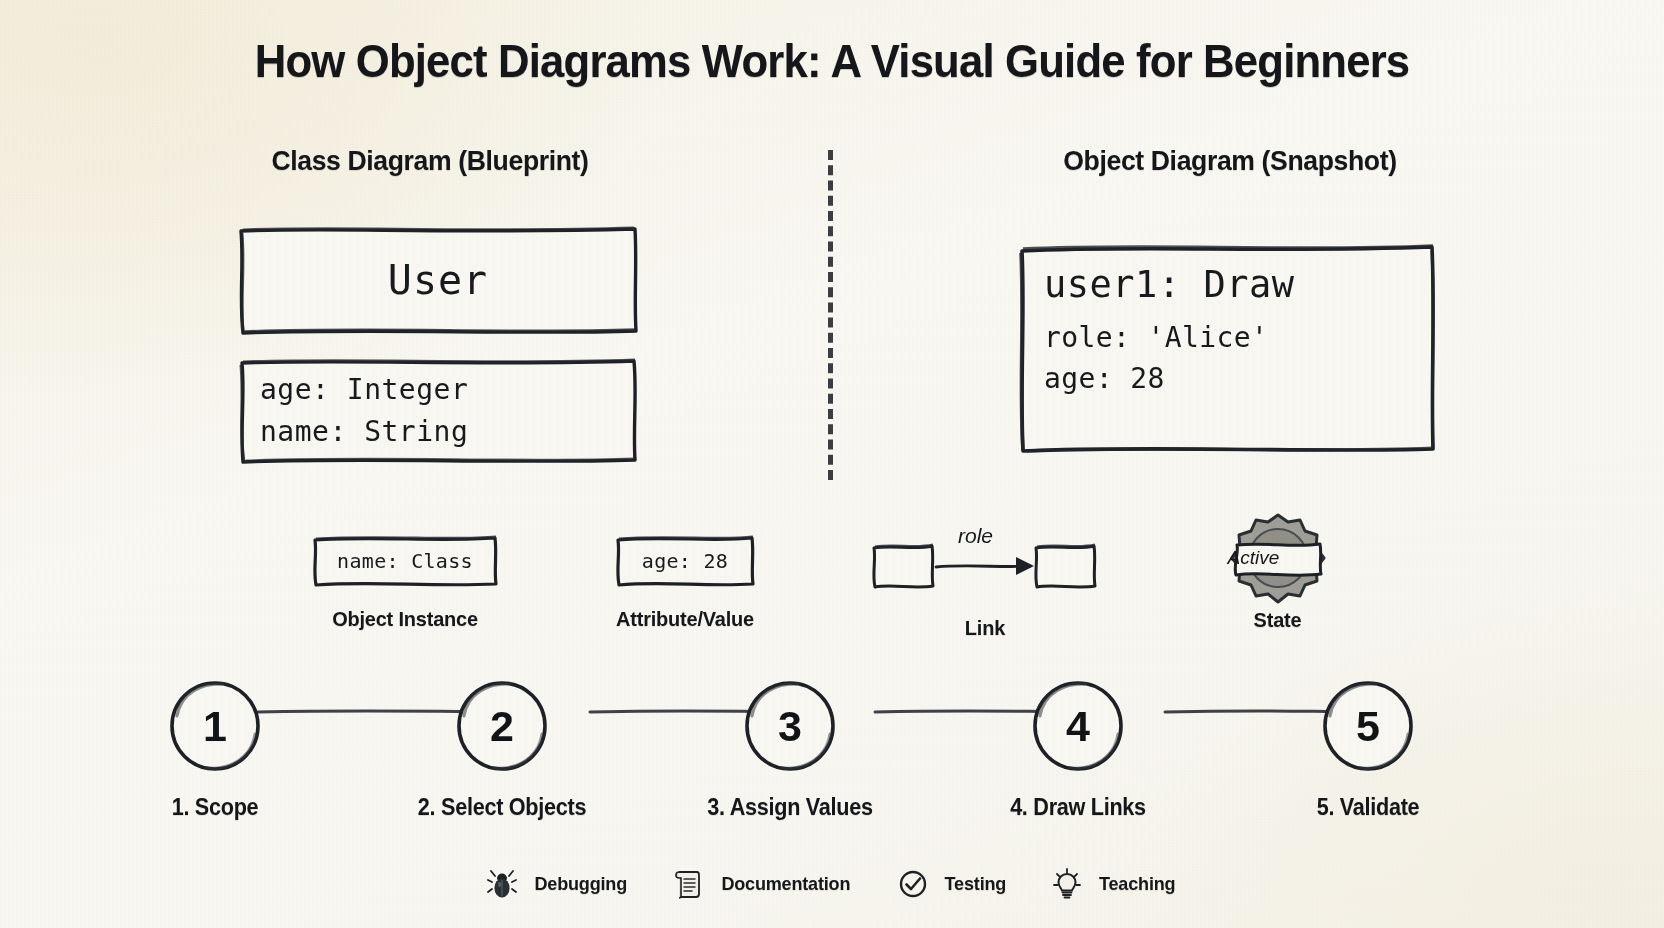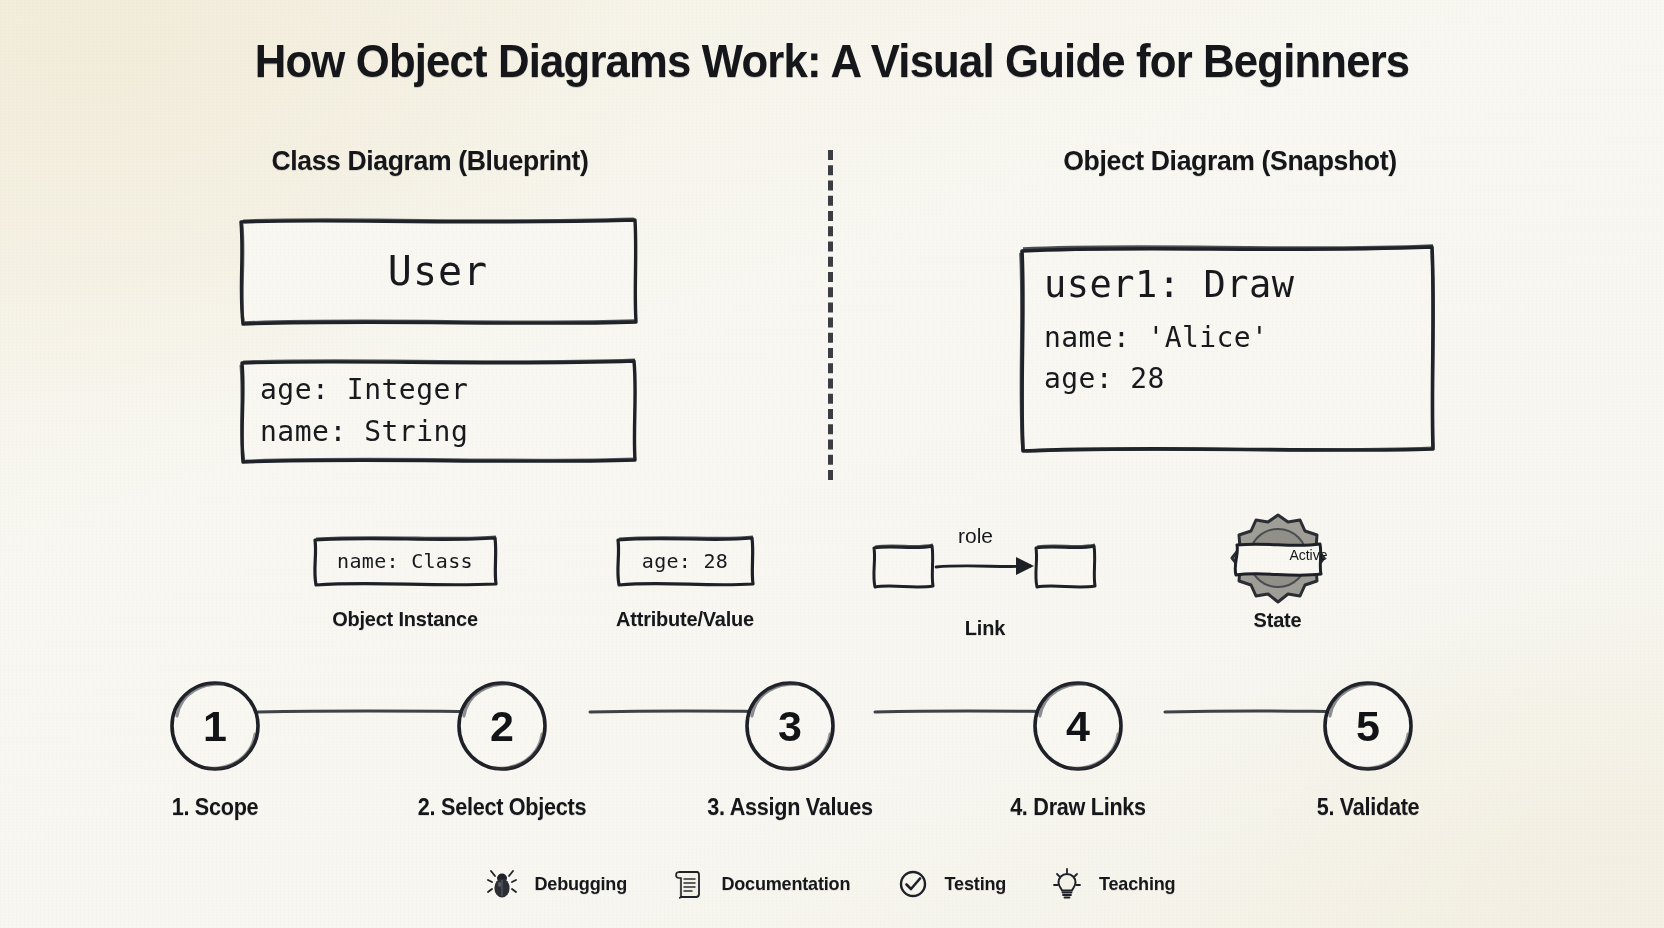--- a/index.html
+++ b/index.html
@@ -84,21 +84,21 @@
     display: flex;
     flex-direction: column;
     justify-content: center;
   }
 
   .mono {
     font-family: "DejaVu Sans Mono", "Liberation Mono", monospace;
     color: #17191d;
   }
 
-  #box-class-name { left: 238px; top: 216px; width: 400px; height: 110px; }
+  #box-class-name { left: 238px; top: 225px; width: 400px; height: 110px; }
   #box-class-name .title-txt {
     text-align: center;
     font-size: 40px;
     letter-spacing: 1px;
   }
 
   #box-class-attrs { left: 238px; top: 358px; width: 400px; height: 105px; }
   #box-class-attrs .inner { padding-left: 22px; }
   #box-class-attrs .ln { font-size: 28px; line-height: 1.48; letter-spacing: .5px; }
 
@@ -153,25 +153,26 @@
     font-size: 21px;
     color: #16181c;
     font-family: "Liberation Sans", sans-serif;
   }
 
   .badge-art { position: absolute; left: 50%; transform: translateX(-50%); top: 0; width: 100px; height: 96px; }
   .badge-art svg { overflow: visible; }
   .badge-text {
     position: absolute;
     left: 0; right: 0; top: 35px;
-    text-align: right;
-    font-size: 14px;
+    text-align: left;
+    font-size: 19px;
     font-weight: 400;
     color: #15171b;
     font-family: "Liberation Sans", sans-serif;
+    font-style: italic;
   }
 
   
   #steps-line { left: 0; top: 655px; width: 1664px; height: 130px; }
   #steps-line svg { overflow: visible; }
 
   .step { position: absolute; width: 220px; text-align: center; }
   .step-circle {
     position: relative;
     width: 96px; height: 96px;
@@ -257,21 +258,21 @@
   <div class="sketchbox" id="box-object">
     <svg viewBox="0 0 418 210" preserveAspectRatio="none">
       <path d="M4,8 C120,2 260,10 414,4 C417,70 413,140 415,206 C290,210 140,202 5,208 C2,140 7,72 4,8 Z" fill="#f8f7f1" stroke="#1d2026" stroke-width="3.6" stroke-linejoin="round"></path>
       <path d="M5,6 C130,0 270,9 415,3" fill="none" stroke="#22262c" stroke-width="3.4" opacity=".8"></path>
       <path d="M3,10 C6,80 1,150 5,207" fill="none" stroke="#22262c" stroke-width="3.6" opacity=".8"></path>
       <path d="M8,208 C150,203 290,210 414,205" fill="none" stroke="#22262c" stroke-width="3.2" opacity=".7"></path>
       <path d="M414,8 C417,78 413,148 415,204" fill="none" stroke="#22262c" stroke-width="3" opacity=".7"></path>
     </svg>
     <div class="inner">
       <div class="mono obj-title">user1: Draw</div>
-      <div class="mono ln">name: 'Alice'</div>
+      <div class="mono ln">role: 'Alice'</div>
       <div class="mono ln">age: 28</div>
     </div>
   </div>
 
   <div class="legend-item" id="lg-instance">
     <div class="legend-art">
       <div class="chip">
         <svg viewBox="0 0 186 52" preserveAspectRatio="none">
           <path d="M3,5 C60,1 130,7 183,3 C185,18 182,36 184,49 C120,52 62,46 4,50 C1,34 5,20 3,5 Z" fill="#f8f7f1" stroke="#1d2026" stroke-width="3.2" stroke-linejoin="round"></path>
           <path d="M4,4 C70,0 140,6 184,2" fill="none" stroke="#22262c" stroke-width="3" opacity=".8"></path>
@@ -289,21 +290,21 @@
           <path d="M3,5 C48,1 100,7 137,3 C139,18 136,36 138,49 C92,52 48,46 4,50 C1,34 5,20 3,5 Z" fill="#f8f7f1" stroke="#1d2026" stroke-width="3.2" stroke-linejoin="round"></path>
           <path d="M4,4 C55,0 105,6 138,2" fill="none" stroke="#22262c" stroke-width="3" opacity=".8"></path>
         </svg>
         <span>age: 28</span>
       </div>
     </div>
     <div class="legend-label">Attribute/Value</div>
   </div>
 
   <div class="legend-item" id="lg-link">
-    <div class="legend-art" style="height:72px;">
+    <div class="legend-art" style="height:72px;font-style:italic;">
       <div class="link-art">
         <svg width="230" height="72" viewBox="0 0 230 72">
           <path d="M4,20 C22,17 46,22 62,18 C64,31 61,46 63,58 C44,61 22,56 5,59 C2,46 6,32 4,20 Z" fill="#f8f7f1" stroke="#1d2026" stroke-width="3" stroke-linejoin="round"></path>
           <path d="M5,19 C26,16 46,21 63,17" fill="none" stroke="#22262c" stroke-width="3" opacity=".8"></path>
           <path d="M166,20 C184,17 208,22 224,18 C226,31 223,46 225,58 C206,61 184,56 167,59 C164,46 168,32 166,20 Z" fill="#f8f7f1" stroke="#1d2026" stroke-width="3" stroke-linejoin="round"></path>
           <path d="M167,19 C188,16 208,21 225,17" fill="none" stroke="#22262c" stroke-width="3" opacity=".8"></path>
           <path d="M66,39 C100,36 132,40 160,38" fill="none" stroke="#1d2026" stroke-width="2.8" stroke-linecap="round"></path>
           <path d="M146,29 L164,38 L146,47 Z" fill="#1d2026"></path>
         </svg>
         <div class="role-label">role</div>

